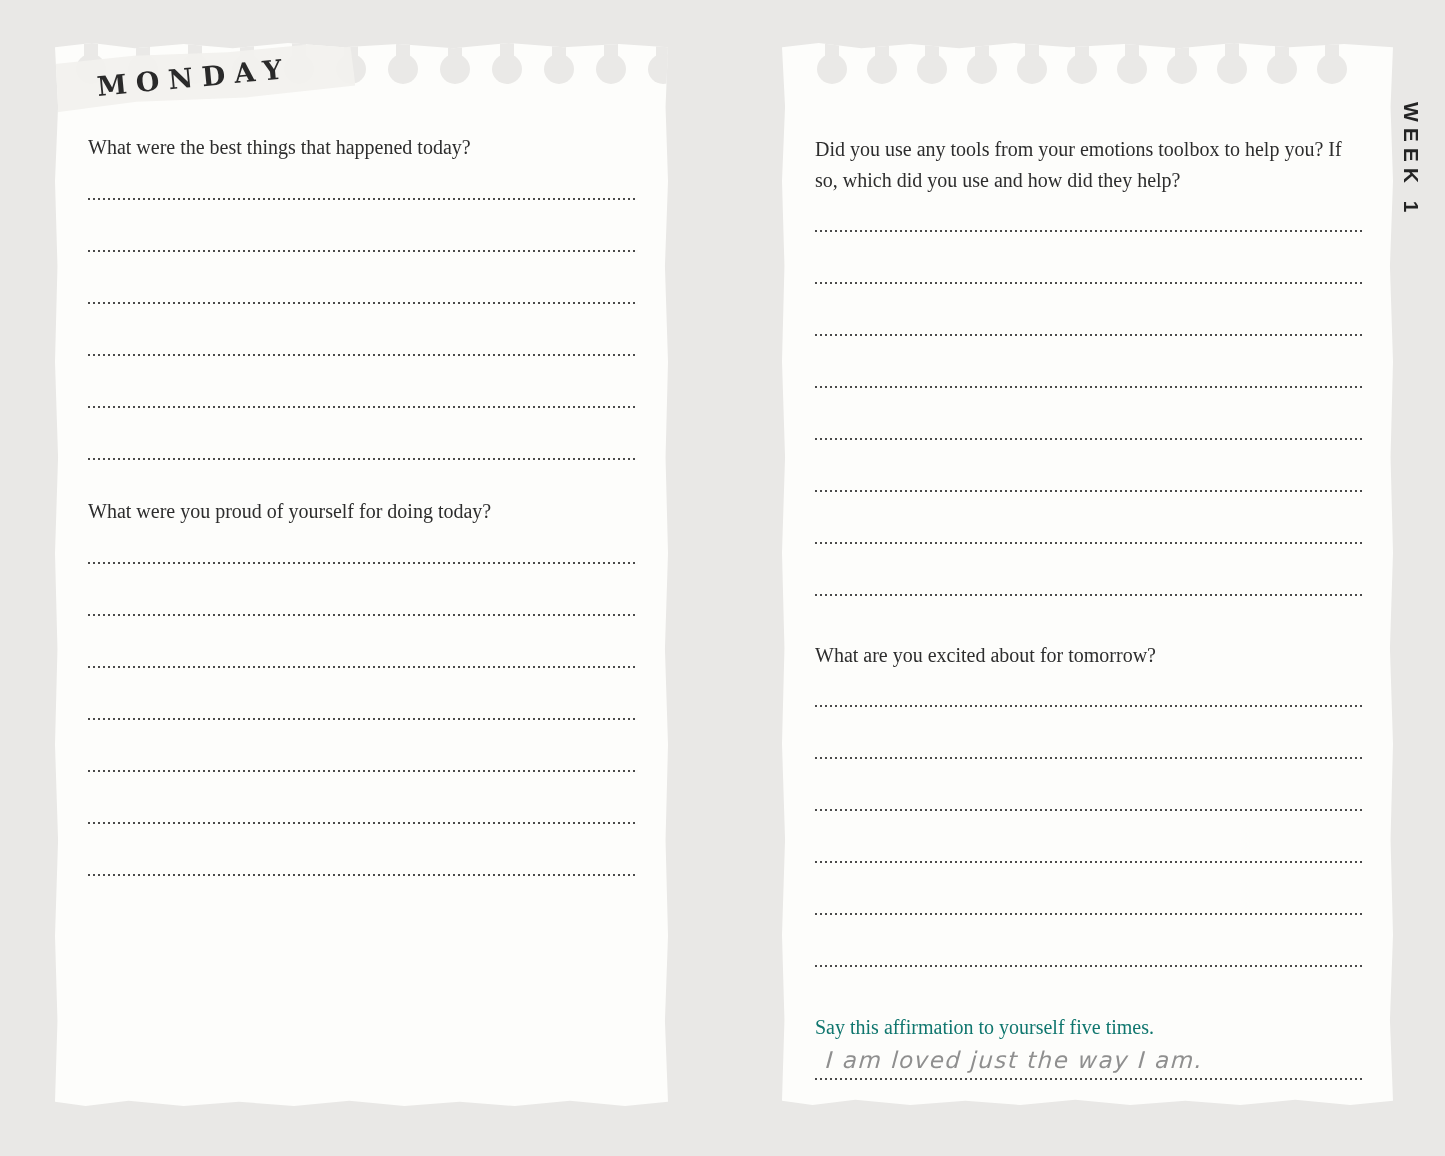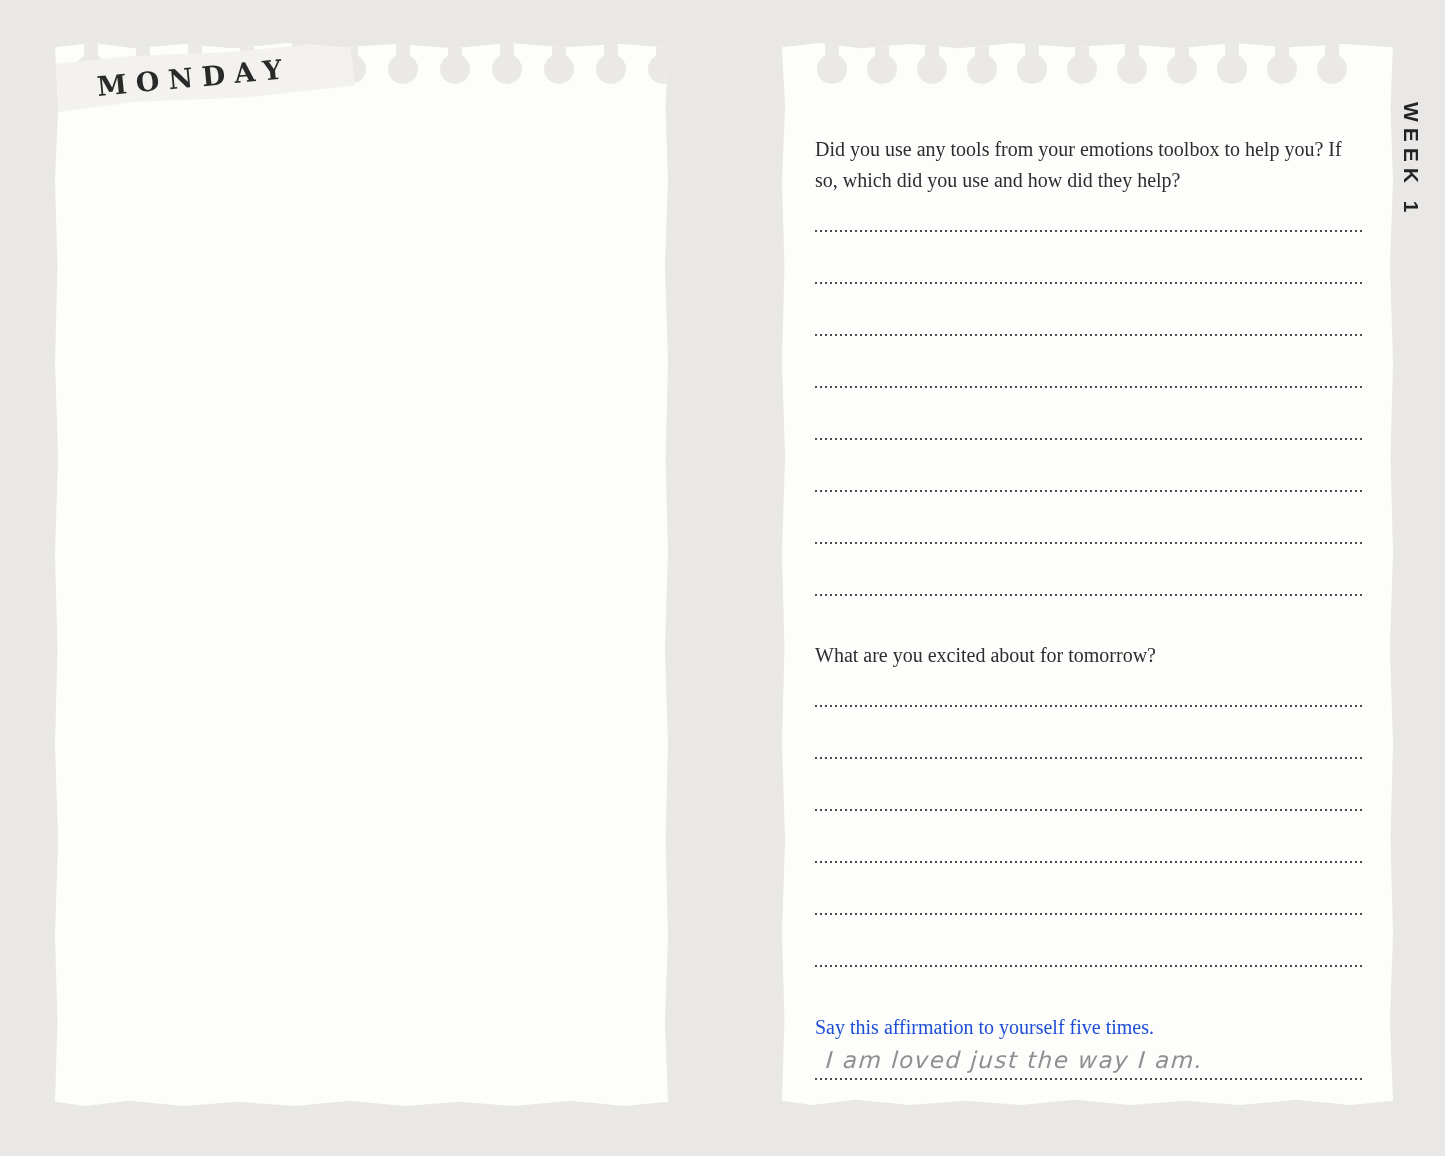--- a/index.html
+++ b/index.html
@@ -60,21 +60,21 @@
   .page-right .lines{margin-top:-16px;}
   .answer-line{position:relative;height:52px;}
   .dots, .answer-line::after{
     content:"";position:absolute;left:0;right:0;bottom:0;height:2px;
     background-image:repeating-linear-gradient(to right,#4a4a4a 0 1.7px,transparent 1.7px 5px);
   }
   .answer-line::after{content:"";}
 
   
   .affirm{margin-top:45px;}
-  .prompt{color:#1d4ed8;}
+  .prompt{color:#0f766e;}
   .affirm-line{position:relative;margin-top:2px;}
   .handwriting{
     display:block;margin:0 0 3px 10px;
     font-family:cursive,"DejaVu Sans",sans-serif;font-style:italic;
     font-size:23px;line-height:30px;letter-spacing:1.5px;color:#8f8f8f;
     transform:skewX(-4deg);transform-origin:left bottom;
   }
   .dots{position:relative;display:block;height:2px;}
 
   
@@ -102,20 +102,43 @@
         <div class="hole" style="left: 393px;"></div>
         <div class="hole" style="left: 445px;"></div>
         <div class="hole" style="left: 497px;"></div>
         <div class="hole" style="left: 549px;"></div>
         <div class="hole" style="left: 601px;"></div>
       </div>
     <div class="tape">
       <span class="day">MONDAY</span>
     </div>
     <div class="content" id="left-content">
+        <div class="qa">
+          <p class="question">What were the best things that happened today?</p>
+          <div class="lines">
+            <div class="answer-line"></div>
+            <div class="answer-line"></div>
+            <div class="answer-line"></div>
+            <div class="answer-line"></div>
+            <div class="answer-line"></div>
+            <div class="answer-line"></div>
+          </div>
+        </div>
+        <div class="qa">
+          <p class="question">What were you proud of yourself for doing today?</p>
+          <div class="lines">
+            <div class="answer-line"></div>
+            <div class="answer-line"></div>
+            <div class="answer-line"></div>
+            <div class="answer-line"></div>
+            <div class="answer-line"></div>
+            <div class="answer-line"></div>
+            <div class="answer-line"></div>
+          </div>
+        </div>
       </div>
   </section>
 
   <section class="page page-right">
     <div class="holes">
         <div class="hole" style="left: 43px;"></div>
         <div class="hole" style="left: 93px;"></div>
         <div class="hole" style="left: 143px;"></div>
         <div class="hole" style="left: 193px;"></div>
         <div class="hole" style="left: 243px;"></div>

